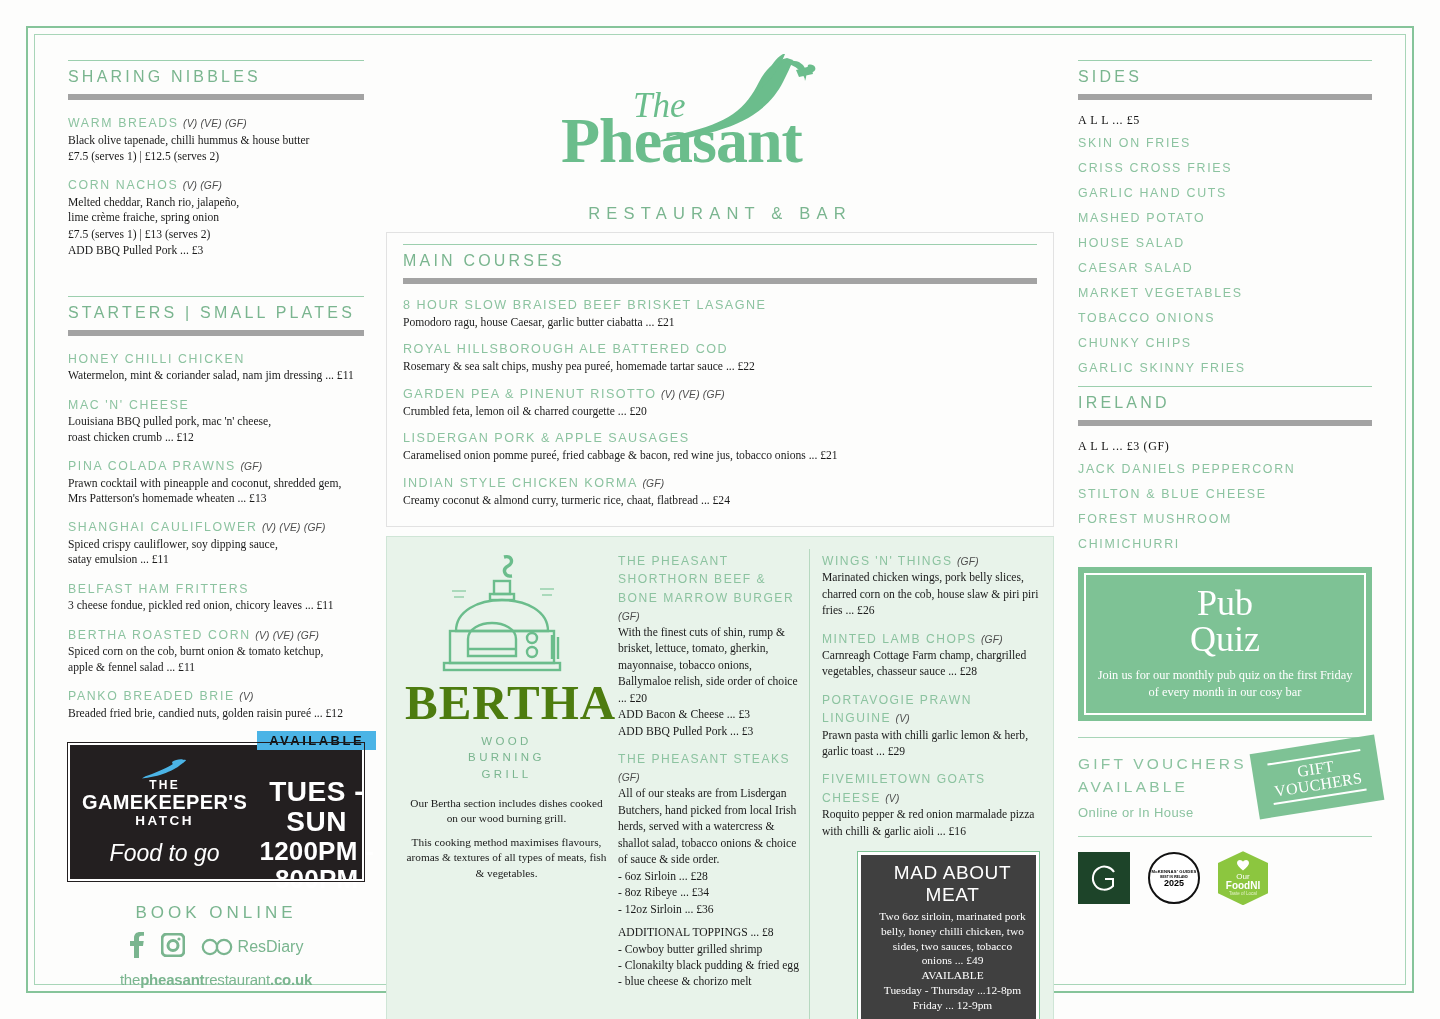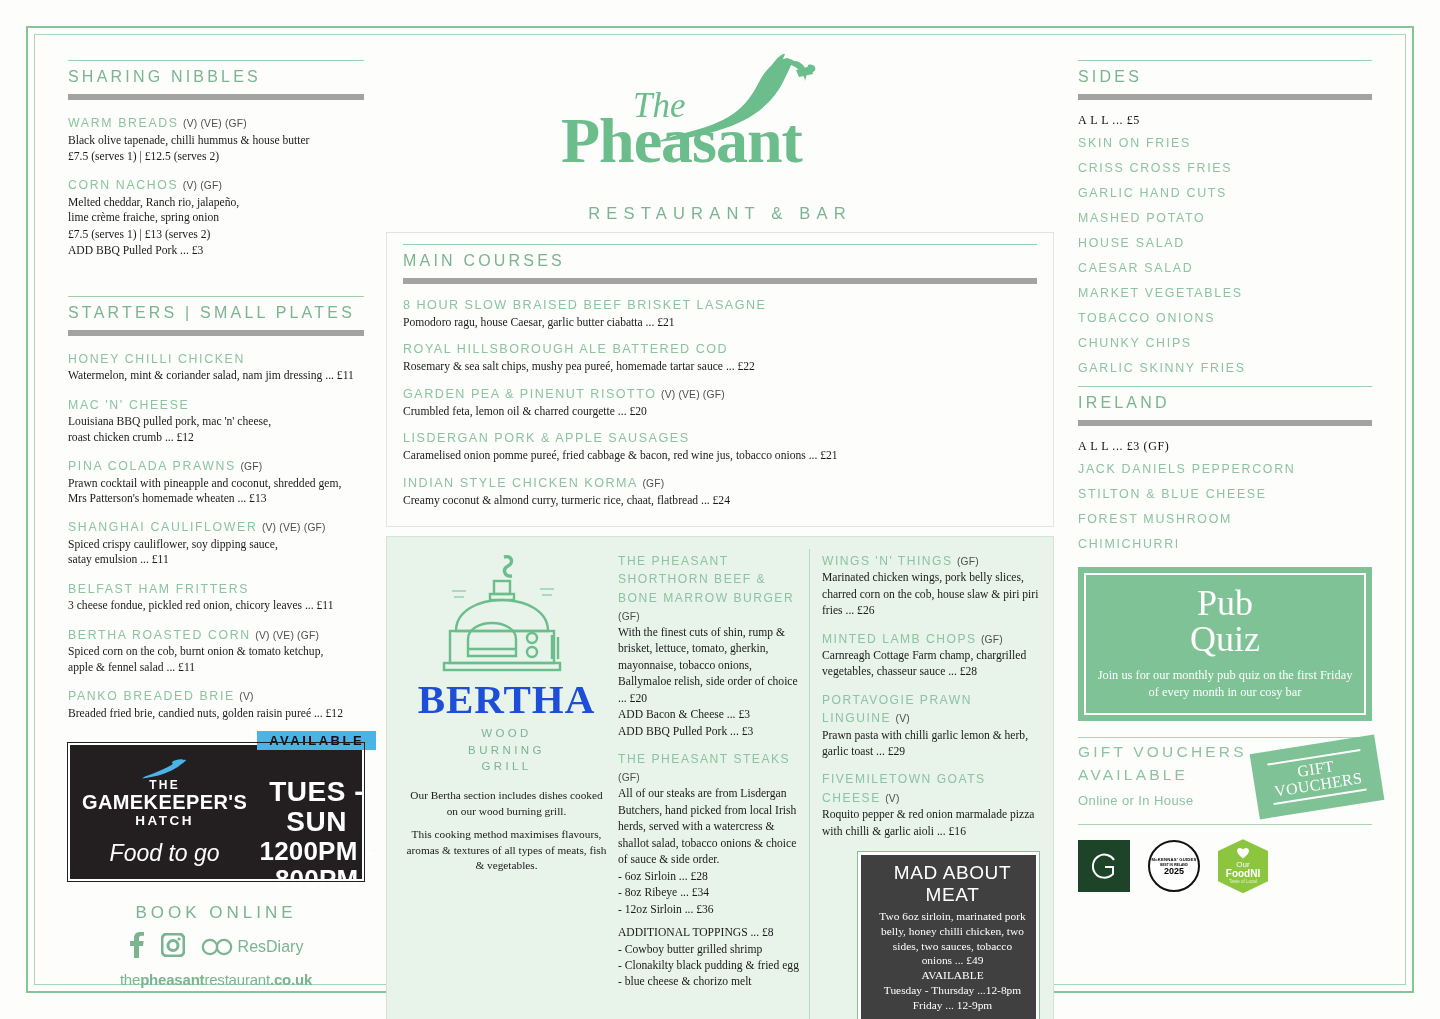--- a/index.html
+++ b/index.html
@@ -44,20 +44,21 @@
     margin-bottom: 13px;
   }
   .dish { margin-bottom: 11px; }
   .dish-name {
     font-size: 12.3px; letter-spacing: 1.65px; color: #8cc3a0;
     line-height: 1.35; display: inline;
   }
   .tags {
     font-size: 10.3px; letter-spacing: 0.2px; color: #4f4f4f;
     font-family: "Liberation Sans", sans-serif;
+    font-style: italic;
   }
   .dish-desc {
     font-family: "Liberation Serif", serif;
     font-size: 11.6px; color: #1a1a1a; line-height: 1.33;
     margin-top: 1px;
   }
 
   
   .logo-wrap { text-align: center; padding: 6px 0 4px 0; position: relative; height: 180px;}
   .logo-svg { display: block; margin: 0 auto; }
@@ -81,21 +82,21 @@
     background: #e8f3ea;
     border: 1px solid #cfe5d6;
     margin-top: 9px;
     display: flex;
     padding: 12px 12px 10px 12px;
     flex: 1;
   }
   .bertha-brand { width: 215px; flex: none; text-align: center; padding: 4px 6px 0 6px; }
   .bertha-word {
     font-family: "Liberation Serif", serif;
-    font-size: 41px; font-weight: 700; color: #1d4ed8;
+    font-size: 49px; font-weight: 700; color: #4d7c0f;
     letter-spacing: 1px; line-height: 0.95; margin-top: 2px; text-align: center;
   }
   .bertha-sub {
     font-size: 11.5px; letter-spacing: 3.4px; color: #7ab58f;
     line-height: 1.45; margin-top: 6px;
   }
   .bertha-copy {
     font-family: "Liberation Serif", serif;
     font-size: 11.3px; color: #1a1a1a; line-height: 1.38;
     margin-top: 13px;
@@ -154,21 +155,21 @@
     font-family: "Liberation Serif", serif; font-size: 11.5px; line-height: 1.3; margin-top: 9px;
   }
   .eb-note2 { font-family: "Liberation Serif", serif; font-size: 11.5px; line-height:1.3; margin-top: 8px; }
   .pq-big {
     font-family: "Liberation Serif", serif; font-size: 36px; line-height: 1.0;
   }
   .pq-note {
     font-family: "Liberation Serif", serif; font-size: 12.4px; line-height: 1.38; margin-top: 10px;
   }
 
-  .gv-block { margin-top: 16px; border-top: 1px solid #a8d5b8; padding-top: 3px; position: relative; }
+  .gv-block { margin-top: 16px; border-top: 1px solid #a8d5b8; padding-top: 15px; position: relative; }
   .gv-title { font-size: 15.5px; letter-spacing: 3.2px; color: #8cc3a0; text-align: left; line-height: 1.45; }
   .gv-sub { font-size: 13px; letter-spacing: 0.4px; color: #8cc3a0; margin-top: 7px; }
   .gv-tag {
     position: absolute; right: -8px; top: 6px;
     width: 126px; height: 66px; background: #7ec295;
     transform: rotate(-9deg);
     display: flex; align-items: center; justify-content: center;
     flex-direction: column;
   }
   .gv-tag-txt {

